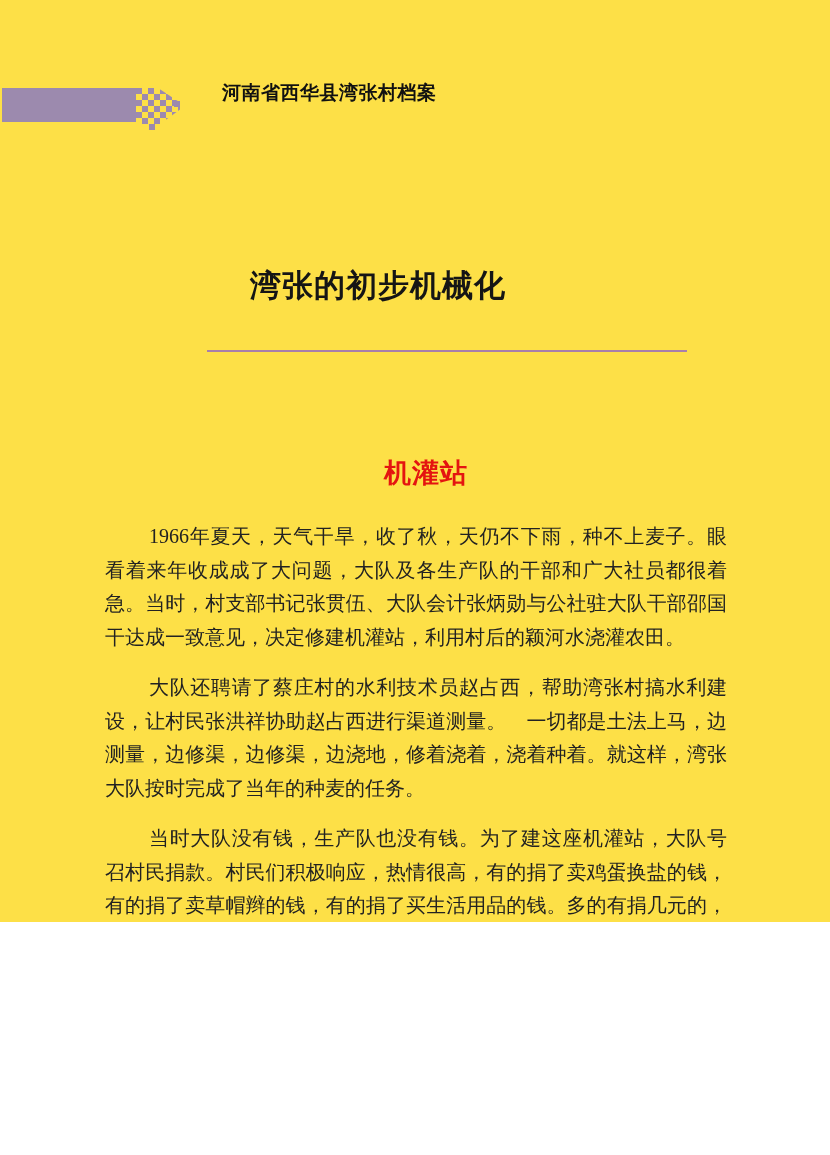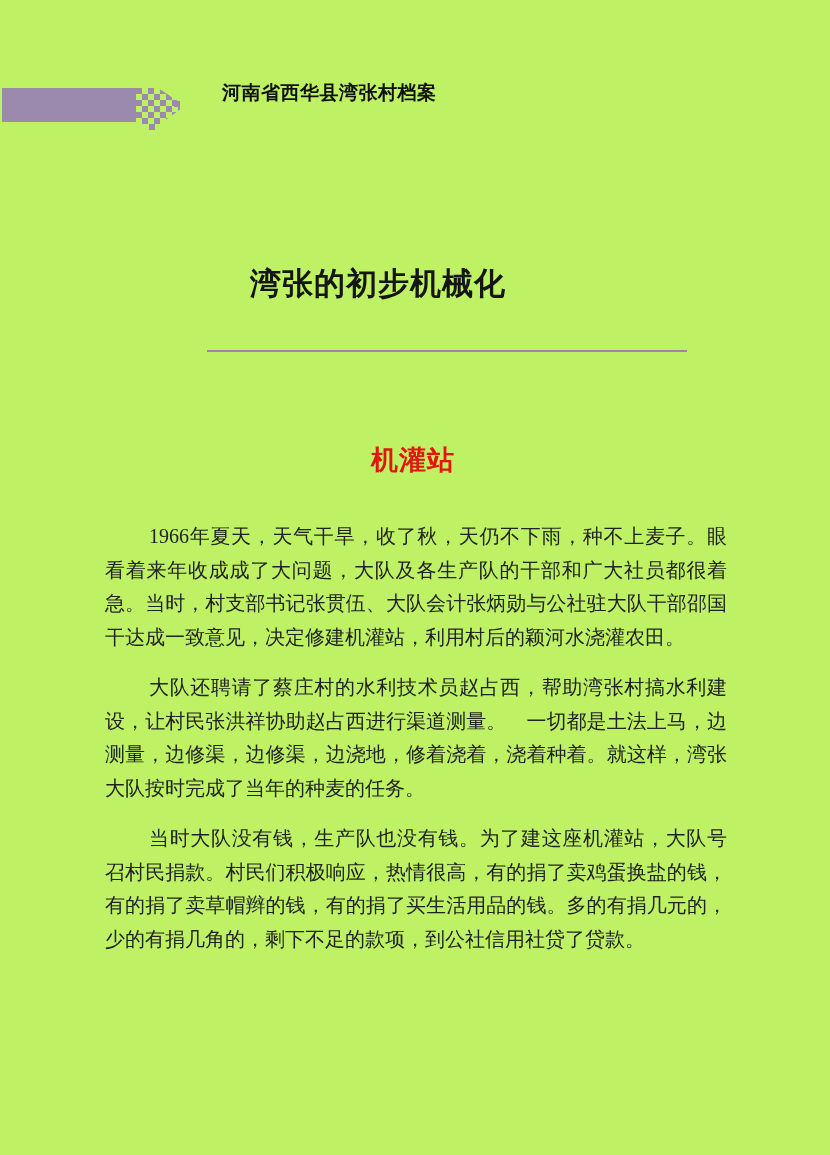--- a/index.html
+++ b/index.html
@@ -4,22 +4,22 @@
 <style>
   :root{
     --banner-purple:#9c8aae;
     --divider-purple:#a87fab;
     --heading-red:#e41410;
     --body-text:#222222;
   }
   html,body{margin:0;padding:0;background:#ffffff;}
   .page{
     position:relative;
-    width:830px;height:1155px;
-    background:#bef264;
+    width:830px;height:922px;
+    background:#fde047;
     overflow:hidden;
     font-family:"Liberation Serif","DejaVu Serif",serif;
   }
 
   
   .banner-bar{
     position:absolute;left:2px;top:88px;width:134px;height:34px;
     background:var(--banner-purple);
   }
   .checker{
@@ -38,32 +38,32 @@
   .archive-label{
     position:absolute;left:222px;top:82px;
     font-family:"Liberation Sans","DejaVu Sans",sans-serif;
     font-weight:bold;font-size:19px;line-height:22px;
     letter-spacing:0.5px;color:#111;white-space:nowrap;
   }
 
   
   .doc-title{
     position:absolute;left:250px;top:268px;margin:0;
-    font-family:Liberation Mono, monospace;
+    font-family:Liberation Serif, serif;
     font-weight:700;font-size:31px;line-height:36px;
     letter-spacing:1px;color:#151515;white-space:nowrap;
   }
   .title-divider{
     position:absolute;left:207px;top:350px;width:480px;height:2px;
     background:var(--divider-purple);
   }
 
   
   .section-heading{
-    position:absolute;left:367px;top:441px;margin:4px;
+    position:absolute;left:367px;top:441px;margin:17px;
     font-family:"Liberation Sans","DejaVu Sans",sans-serif;
     font-weight:800;font-size:27px;line-height:30px;
     letter-spacing:1px;color:var(--heading-red);white-space:nowrap;
   }
 
   
   .body-text{
     position:absolute;left:88px;top:503px;width:656px;
     font-size:20px;line-height:33.5px;color:var(--body-text);
     text-align:justify;

